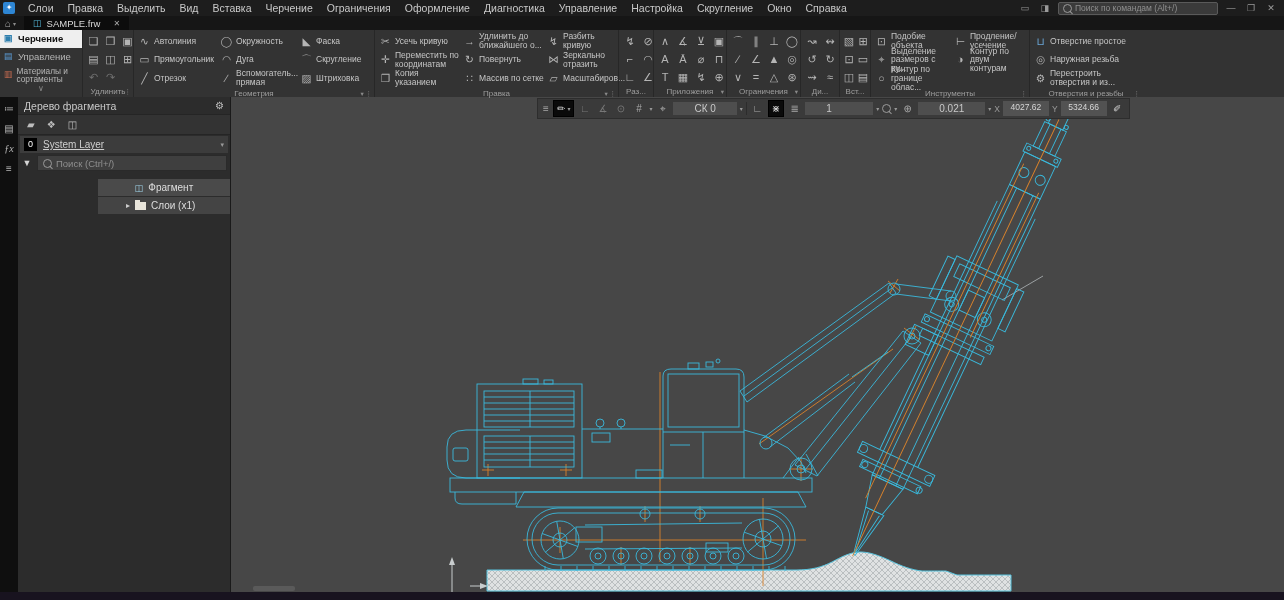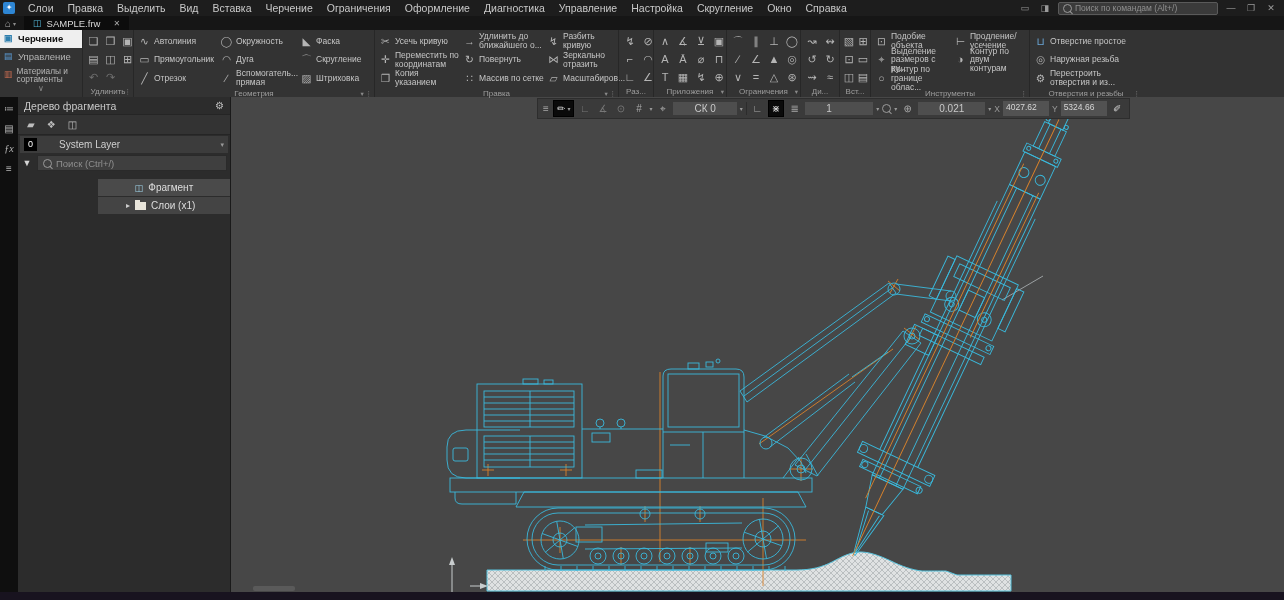--- a/index.html
+++ b/index.html
@@ -53,21 +53,21 @@
   .fx{font-style:italic;font-family:"Liberation Serif",serif;font-size:10px;}
   
   .tree{position:absolute;left:18px;top:97px;width:212px;height:495px;background:#2c2c2c;
         border-right:1px solid #1a1a1a;z-index:20;font-size:10px;color:#c9c9c9;}
   .thead{height:17px;display:flex;align-items:center;padding:0 6px;font-size:10.5px;}
   .thead .gear{margin-left:auto;color:#c0c0c0;font-size:10px;}
   .ticons{height:19px;background:#333;display:flex;align-items:center;gap:12px;padding-left:9px;
           color:#bdbdbd;font-size:10px;border-top:1px solid #252525;border-bottom:1px solid #252525;}
   .layerrow{height:17px;background:#3c3c3c;margin:1px 2px;display:flex;align-items:center;padding:0 4px;}
   .laynum{background:#000;color:#fff;font-size:9px;padding:0 4px;height:13px;line-height:13px;}
-  .layname{margin-left:22px;color:#cfcfcf;}
+  .layname{margin-left:6px;color:#cfcfcf;text-decoration:underline;}
   .layerrow .car{margin-left:auto;color:#9a9a9a;font-size:7px;}
   .searchrow{height:18px;display:flex;align-items:center;gap:4px;padding:0 3px;}
   .funnel{color:#d5d5d5;font-size:9px;width:12px;text-align:center;}
   .sbox{flex:1;height:14px;background:#3f3f3f;border:1px solid #2a2a2a;display:flex;align-items:center;
         gap:4px;padding:0 5px;color:#8f8f8f;font-size:9.5px;}
   .lens{width:7px;height:7px;border:1.3px solid #9a9a9a;border-radius:50%;position:relative;flex:none;}
   .lens::after{content:"";position:absolute;width:4px;height:1.3px;background:#9a9a9a;
                transform:rotate(45deg);left:5px;top:7px;}
   .trow{height:17px;margin-top:1px;display:flex;}
   .trow .fill{width:80px;}
@@ -83,21 +83,21 @@
   .canvas svg{position:absolute;left:0;top:0;}
   .floatbar{position:absolute;left:307px;top:1px;height:19px;background:#3a3a3a;border:1px solid #2d2d2d;
             display:flex;align-items:center;gap:3px;padding:0 4px;color:#9b9b9b;font-size:10px;z-index:5;}
   .fbic{width:15px;text-align:center;font-size:10px;color:#a8a8a8;}
   .fbic.dim{color:#777;}
   .fbblack{background:#0a0a0a;border:1px solid #000;height:15px;display:flex;align-items:center;
            padding:0 3px;gap:2px;color:#dcdcdc;}
   .fbcar{font-size:6px;color:#999;}
   .fbchip{background:#4e4e4e;color:#c9c9c9;font-size:10px;height:13px;line-height:13px;padding:0 21px;}
   .fbval{background:#525252;color:#d6d6d6;font-size:8.5px;height:15px;line-height:13px;padding:0 3px;
-         min-width:40px;}
+         min-width:40px;text-align:center;}
   .fblab{font-size:8.5px;color:#9a9a9a;}
   .fbsep{width:1px;height:13px;background:#2c2c2c;}
   .scrollthumb{position:absolute;left:23px;bottom:1px;width:42px;height:5px;background:#5a5a5a;
                border-radius:2px;}
   
   .bottombar{position:absolute;left:0;top:592px;width:1284px;height:8px;background:#18131f;z-index:30;}
 </style>
 </head>
 <body>
 

